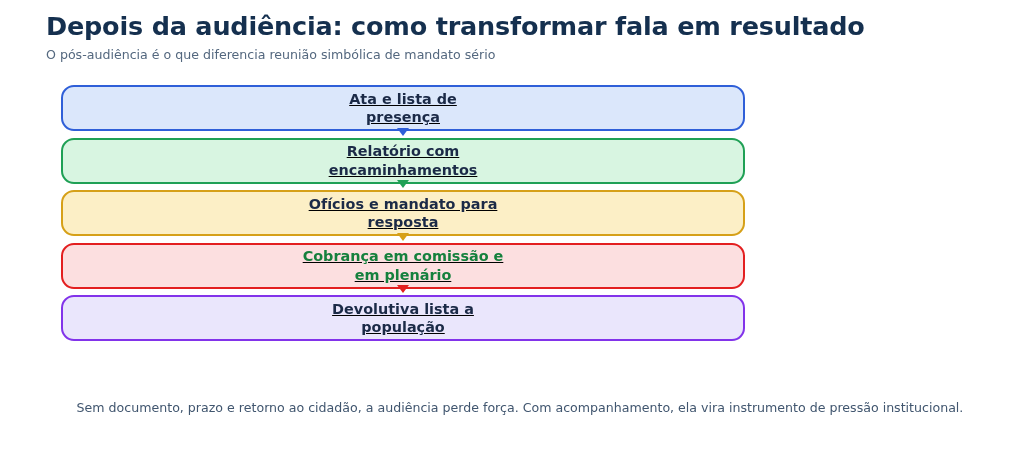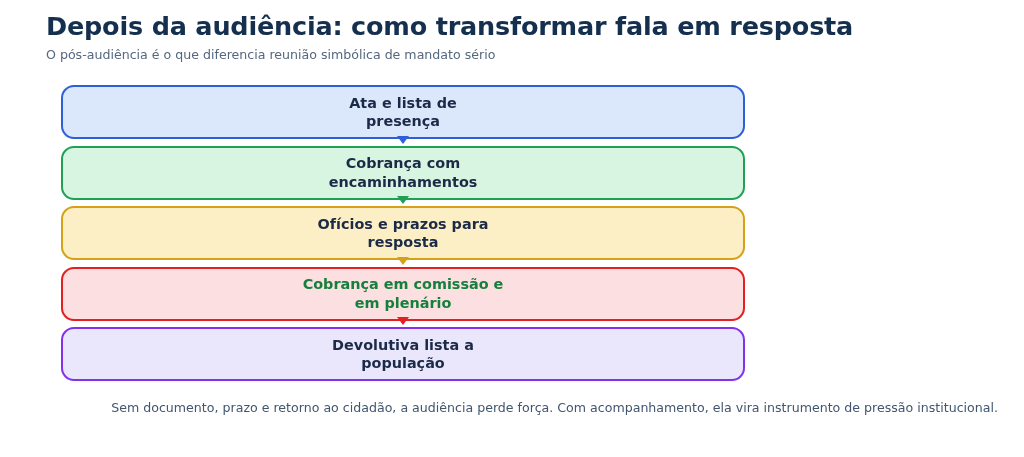--- a/index.html
+++ b/index.html
@@ -53,28 +53,29 @@
     position: absolute;
     left: 61px;
     top: 85px;
     width: 684px;
   }
 
   .flow-step {
     position: relative;
     box-sizing: border-box;
     width: 684px;
-    height: 54px;
+    height: 46px;
     border-radius: 13px;
     border-style: solid;
     border-width: 2.2px;
     display: flex;
     align-items: center;
     justify-content: center;
     margin-bottom: 6.5px;
+    text-decoration: underline;
   }
   .flow-step:last-child {
     margin-bottom: 0;
   }
 
   .flow-label {
     font-size: 14.4px;
     font-weight: bold;
     color: #1b2a47;
     text-align: center;
@@ -97,51 +98,51 @@
     border-top-style: solid;
     z-index: 4;
   }
 
   
   .footer-note {
     position: absolute;
     left: 0;
     right: 12px;
     top: 400px;
-    text-align: right;
+    text-align: center;
     font-size: 12.6px;
     color: #41566f;
     line-height: 1.3;
     padding: 0 14px;
     margin-left: 28px;
   }
 </style>
 </head>
 <body style="background: rgb(255, 255, 255);">
 
 <div class="page">
 
   <div class="header">
-    <h1 class="page-title" style="color: rgb(21, 48, 79);">Depois da audiência: como transformar fala em resposta</h1>
+    <h1 class="page-title" style="color: rgb(21, 48, 79);">Depois da audiência: como transformar fala em resultado</h1>
     <p class="page-subtitle" style="color: rgb(84, 104, 127);">O pós-audiência é o que diferencia reunião simbólica de mandato sério</p>
   </div>
 
   <div class="flow">
       <div class="flow-step" style="background: rgb(219, 231, 251); border-color: rgb(47, 95, 216);">
         <div class="flow-label" style="color: rgb(27, 42, 71);">Ata e lista de
 presença</div>
         <div class="flow-arrow" style="border-top-color: rgb(47, 95, 216);"></div>
       </div>
       <div class="flow-step" style="background: rgb(216, 245, 225); border-color: rgb(31, 160, 85);">
-        <div class="flow-label" style="color: rgb(27, 42, 71);">Cobrança com
+        <div class="flow-label" style="color: rgb(27, 42, 71);">Relatório com
 encaminhamentos</div>
         <div class="flow-arrow" style="border-top-color: rgb(31, 160, 85);"></div>
       </div>
       <div class="flow-step" style="background: rgb(252, 239, 198); border-color: rgb(214, 160, 24);">
-        <div class="flow-label" style="color: rgb(27, 42, 71);">Ofícios e prazos para
+        <div class="flow-label" style="color: rgb(27, 42, 71);">Ofícios e mandato para
 resposta</div>
         <div class="flow-arrow" style="border-top-color: rgb(214, 160, 24);"></div>
       </div>
       <div class="flow-step" style="background: rgb(252, 223, 224); border-color: rgb(227, 31, 32);">
         <div class="flow-label" style="color: #15803d;">Cobrança em comissão e
 em plenário</div>
         <div class="flow-arrow" style="border-top-color: rgb(227, 31, 32);"></div>
       </div>
       <div class="flow-step" style="background: rgb(234, 230, 252); border-color: rgb(130, 51, 234);">
         <div class="flow-label" style="color: rgb(27, 42, 71);">Devolutiva lista a

